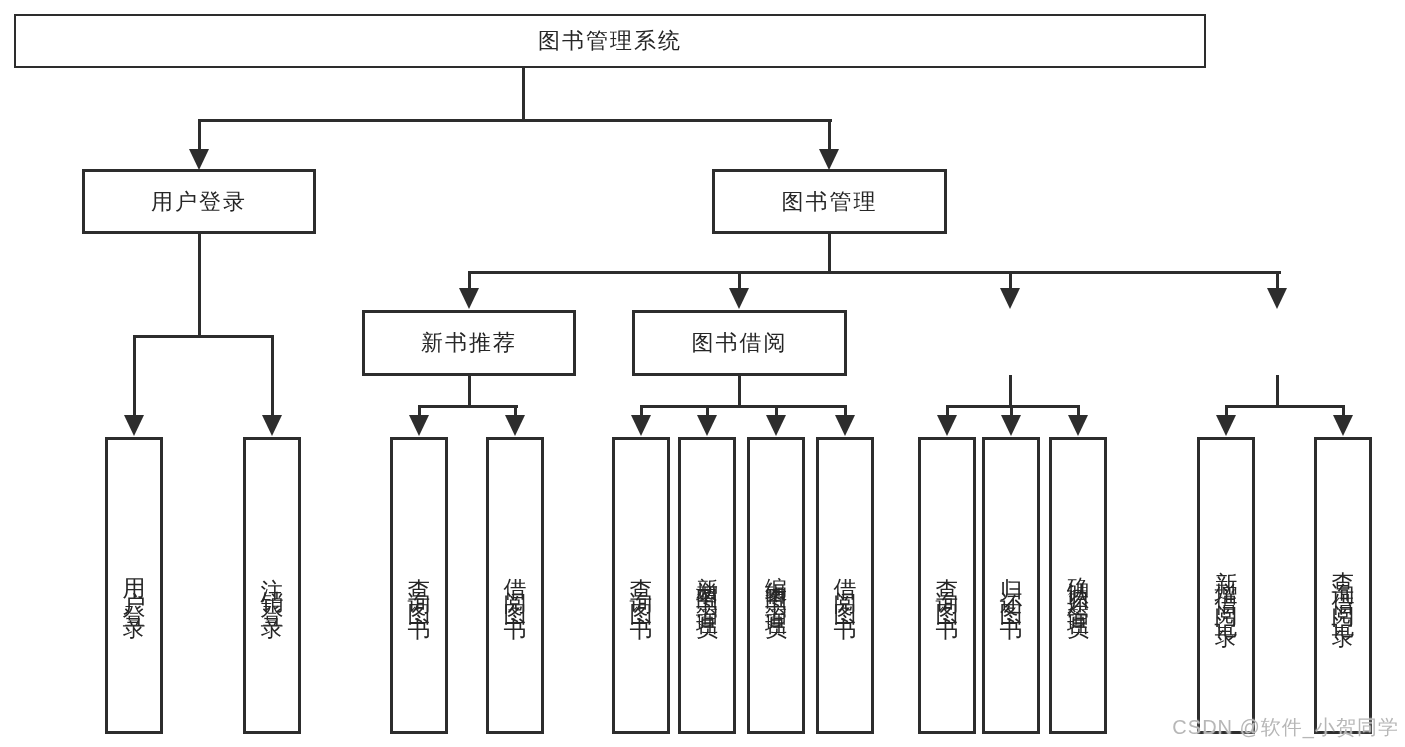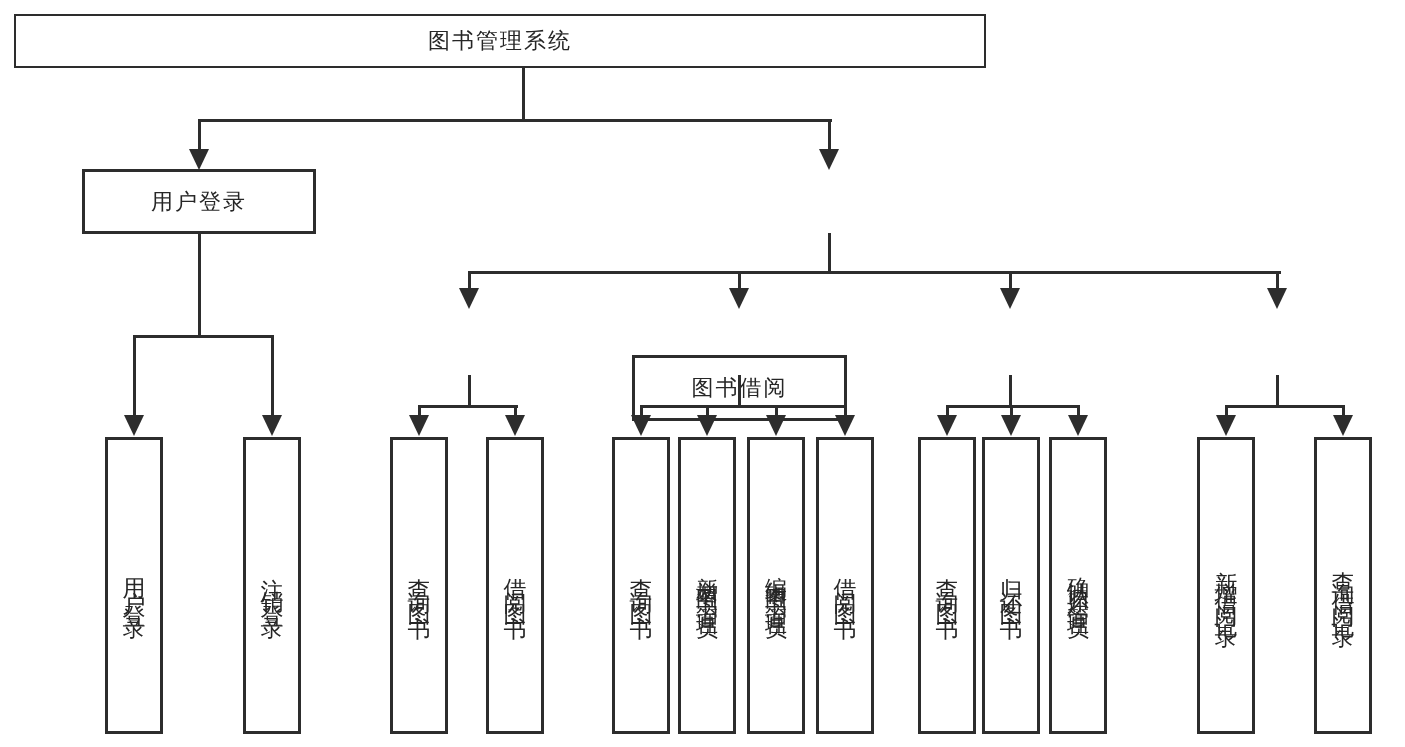--- a/index.html
+++ b/index.html
@@ -6,25 +6,25 @@
   #canvas{
     position:relative;width:1405px;height:747px;background:#ffffff;
     font-family:"Liberation Sans","DejaVu Sans",sans-serif;overflow:hidden;
   }
   .box{
     position:absolute;box-sizing:border-box;background:#ffffff;
     border:3px solid #2d2d2d;color:#262626;
     display:flex;align-items:center;justify-content:center;
   }
   .hbox{font-size:22px;letter-spacing:2px;white-space:nowrap;}
-  .b-root{left:14px;top:14px;width:972px;height:54px;border-width:2px;}
+  .b-root{left:14px;top:14px;width:1192px;height:54px;border-width:2px;}
   .b-user{left:82px;top:169px;width:234px;height:65px;}
   .b-mgmt{left:712px;top:169px;width:235px;height:65px;}
   .b-rec{left:362px;top:310px;width:214px;height:66px;}
-  .b-bb{left:632px;top:310px;width:215px;height:66px;margin-top:45px;}
+  .b-bb{left:632px;top:310px;width:215px;height:66px;}
   .b-cb{left:902px;top:310px;width:215px;height:66px;}
   .b-br{left:1172px;top:310px;width:211px;height:66px;}
 
   .vbox{
     writing-mode:vertical-rl;text-orientation:mixed;
     font-size:23px;letter-spacing:13px;line-height:1;
     top:437px;width:58px;height:297px;
   }
   .vbox.tight{font-size:22px;letter-spacing:6px;}
   .l1{left:105px}.l2{left:243px}.l3{left:390px}.l4{left:486px}
@@ -88,20 +88,26 @@
 </head>
 <body>
 
 <div id="canvas">
 
   <div class="box hbox b-root">
     <span>图书管理系统</span>
   </div>
   <div class="box hbox b-user">
     <span>用户登录</span>
+  </div>
+  <div class="box hbox b-mgmt">
+    <span>图书管理</span>
+  </div>
+  <div class="box hbox b-rec">
+    <span>新书推荐</span>
   </div>
   <div class="box hbox b-bb">
     <span>图书借阅</span>
   </div>
 
   <div class="box vbox l1">
     <span>用户登录</span>
   </div>
   <div class="box vbox l2">
     <span>注销登录</span>
@@ -190,14 +196,15 @@
   <div class="ar a-c947"></div>
   <div class="ln d-c1011"></div>
   <div class="ar a-c1011"></div>
   <div class="ln d-c1078"></div>
   <div class="ar a-c1078"></div>
   <div class="ln d-c1226"></div>
   <div class="ar a-c1226"></div>
   <div class="ln d-c1343"></div>
   <div class="ar a-c1343"></div>
 
+  <div class="watermark">CSDN @软件_小贺同学</div>
 
 </div>
 
 </body></html>

